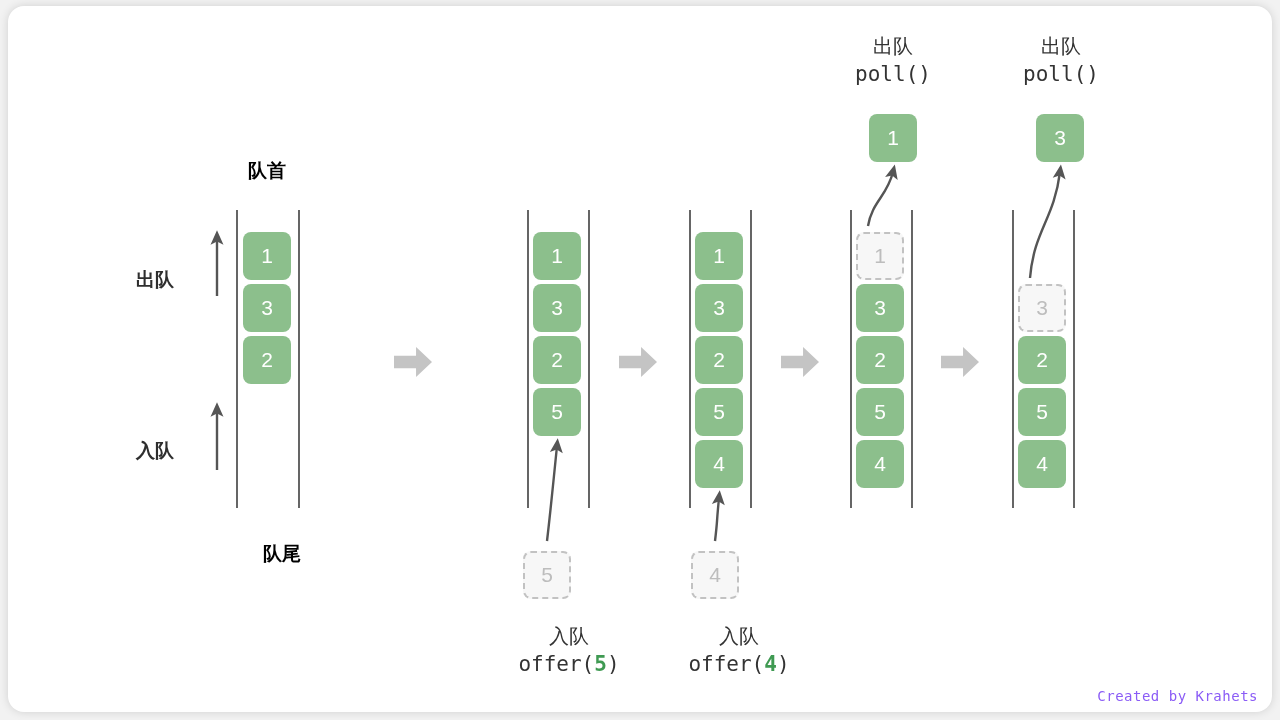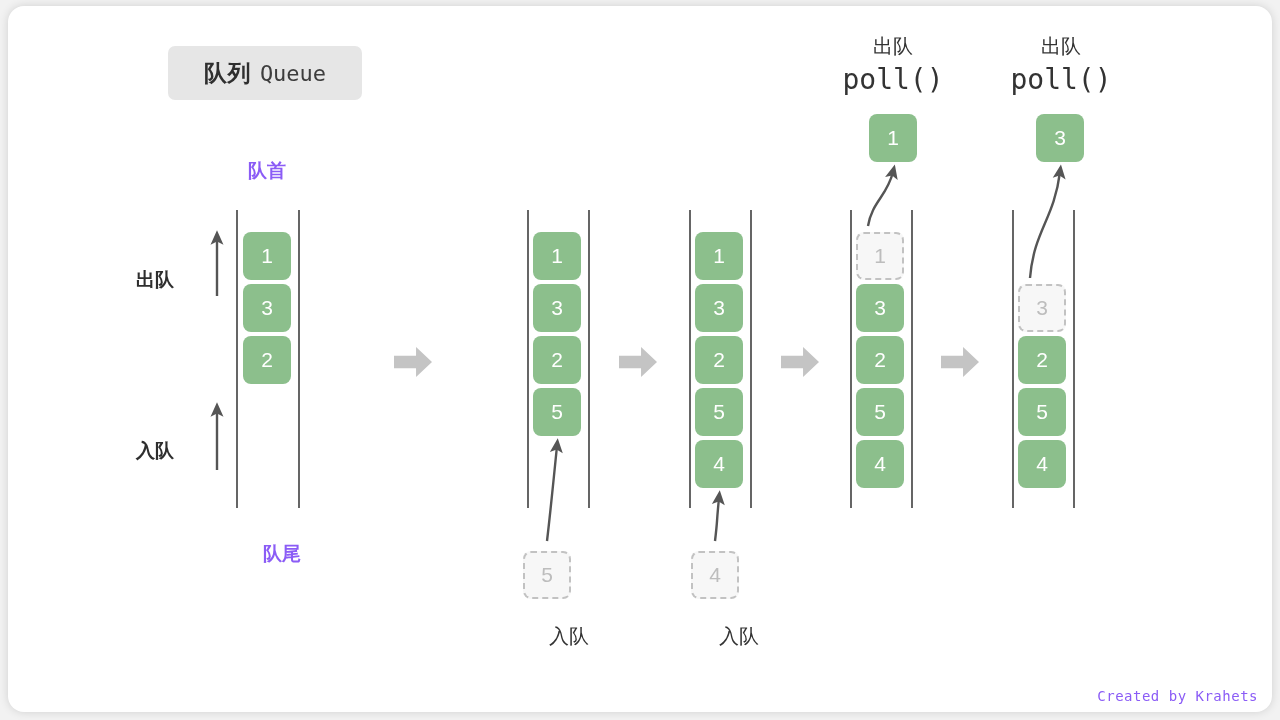--- a/index.html
+++ b/index.html
@@ -65,21 +65,21 @@
 
   
   .abs-text {
     position: absolute;
     color: #333333;
     white-space: nowrap;
   }
   .head-tail-label {
     font-size: 19px;
     font-weight: bold;
-    color: #8b5cf6;
+    color: #000000;
     text-align: center;
   }
   .side-label {
     font-size: 19px;
     font-weight: bold;
     color: #2e2e2e;
     text-align: right;
   }
   .op-label {
     position: absolute;
@@ -88,21 +88,21 @@
     line-height: 1.42;
   }
   .op-cn {
     display: block;
     font-size: 20px;
     color: #333333;
   }
   .op-code {
     display: block;
     font-family: "DejaVu Sans Mono", "Liberation Mono", monospace;
-    font-size: 28px;
+    font-size: 21px;
     color: #333333;
   }
   .op-code .arg { color: #3f9a52; font-weight: bold; }
 
   
   .qbox {
     position: absolute;
     width: 48px;
     height: 48px;
     border-radius: 8px;
@@ -130,24 +130,20 @@
     color: #8b5cf6;
     letter-spacing: 0.5px;
   }
 </style>
 </head>
 <body>
 
 <div id="canvas">
   <div class="card"></div>
 
-  <div class="title-badge">
-    <span class="title-cn">队列</span>
-    <span class="title-en">Queue</span>
-  </div>
 
   <div class="abs-text head-tail-label" id="label-head" style="left: 207px; top: 158px; width: 120px;">队首</div>
   <div class="abs-text head-tail-label" id="label-tail" style="left: 222px; top: 541px; width: 120px;">队尾</div>
 
   <svg class="layer" id="vector-layer" width="1280" height="720">
     <defs>
       <marker id="arrowhead" markerWidth="7" markerHeight="7" refX="3.2" refY="3.2" orient="auto" markerUnits="strokeWidth">
         <path d="M0.4,0.5 L6.4,3.2 L0.4,5.9 L1.7,3.2 Z" fill="#555555"></path>
       </marker>
     </defs>
@@ -206,23 +202,25 @@
       <div class="qbox" style="left: 1018px; top: 336px;">2</div>
       <div class="qbox" style="left: 1018px; top: 388px;">5</div>
       <div class="qbox" style="left: 1018px; top: 440px;">4</div>
       <div class="qbox" style="left: 1036px; top: 114px;">3</div>
     </div>
   <div class="layer" id="labels-layer">
       <div class="abs-text side-label" style="left: 94px; top: 267px; width: 80px;">出队</div>
       <div class="abs-text side-label" style="left: 94px; top: 438px; width: 80px;">入队</div>
       <div class="op-label" style="left: 459px; top: 622px; width: 220px;">
         <span class="op-cn">入队</span>
+        <span class="op-code">offer(<span class="arg">5</span>)</span>
       </div>
       <div class="op-label" style="left: 629px; top: 622px; width: 220px;">
         <span class="op-cn">入队</span>
+        <span class="op-code">offer(<span class="arg">4</span>)</span>
       </div>
       <div class="op-label" style="left: 783px; top: 32px; width: 220px;">
         <span class="op-cn">出队</span>
         <span class="op-code">poll()</span>
       </div>
       <div class="op-label" style="left: 951px; top: 32px; width: 220px;">
         <span class="op-cn">出队</span>
         <span class="op-code">poll()</span>
       </div>
     </div>

